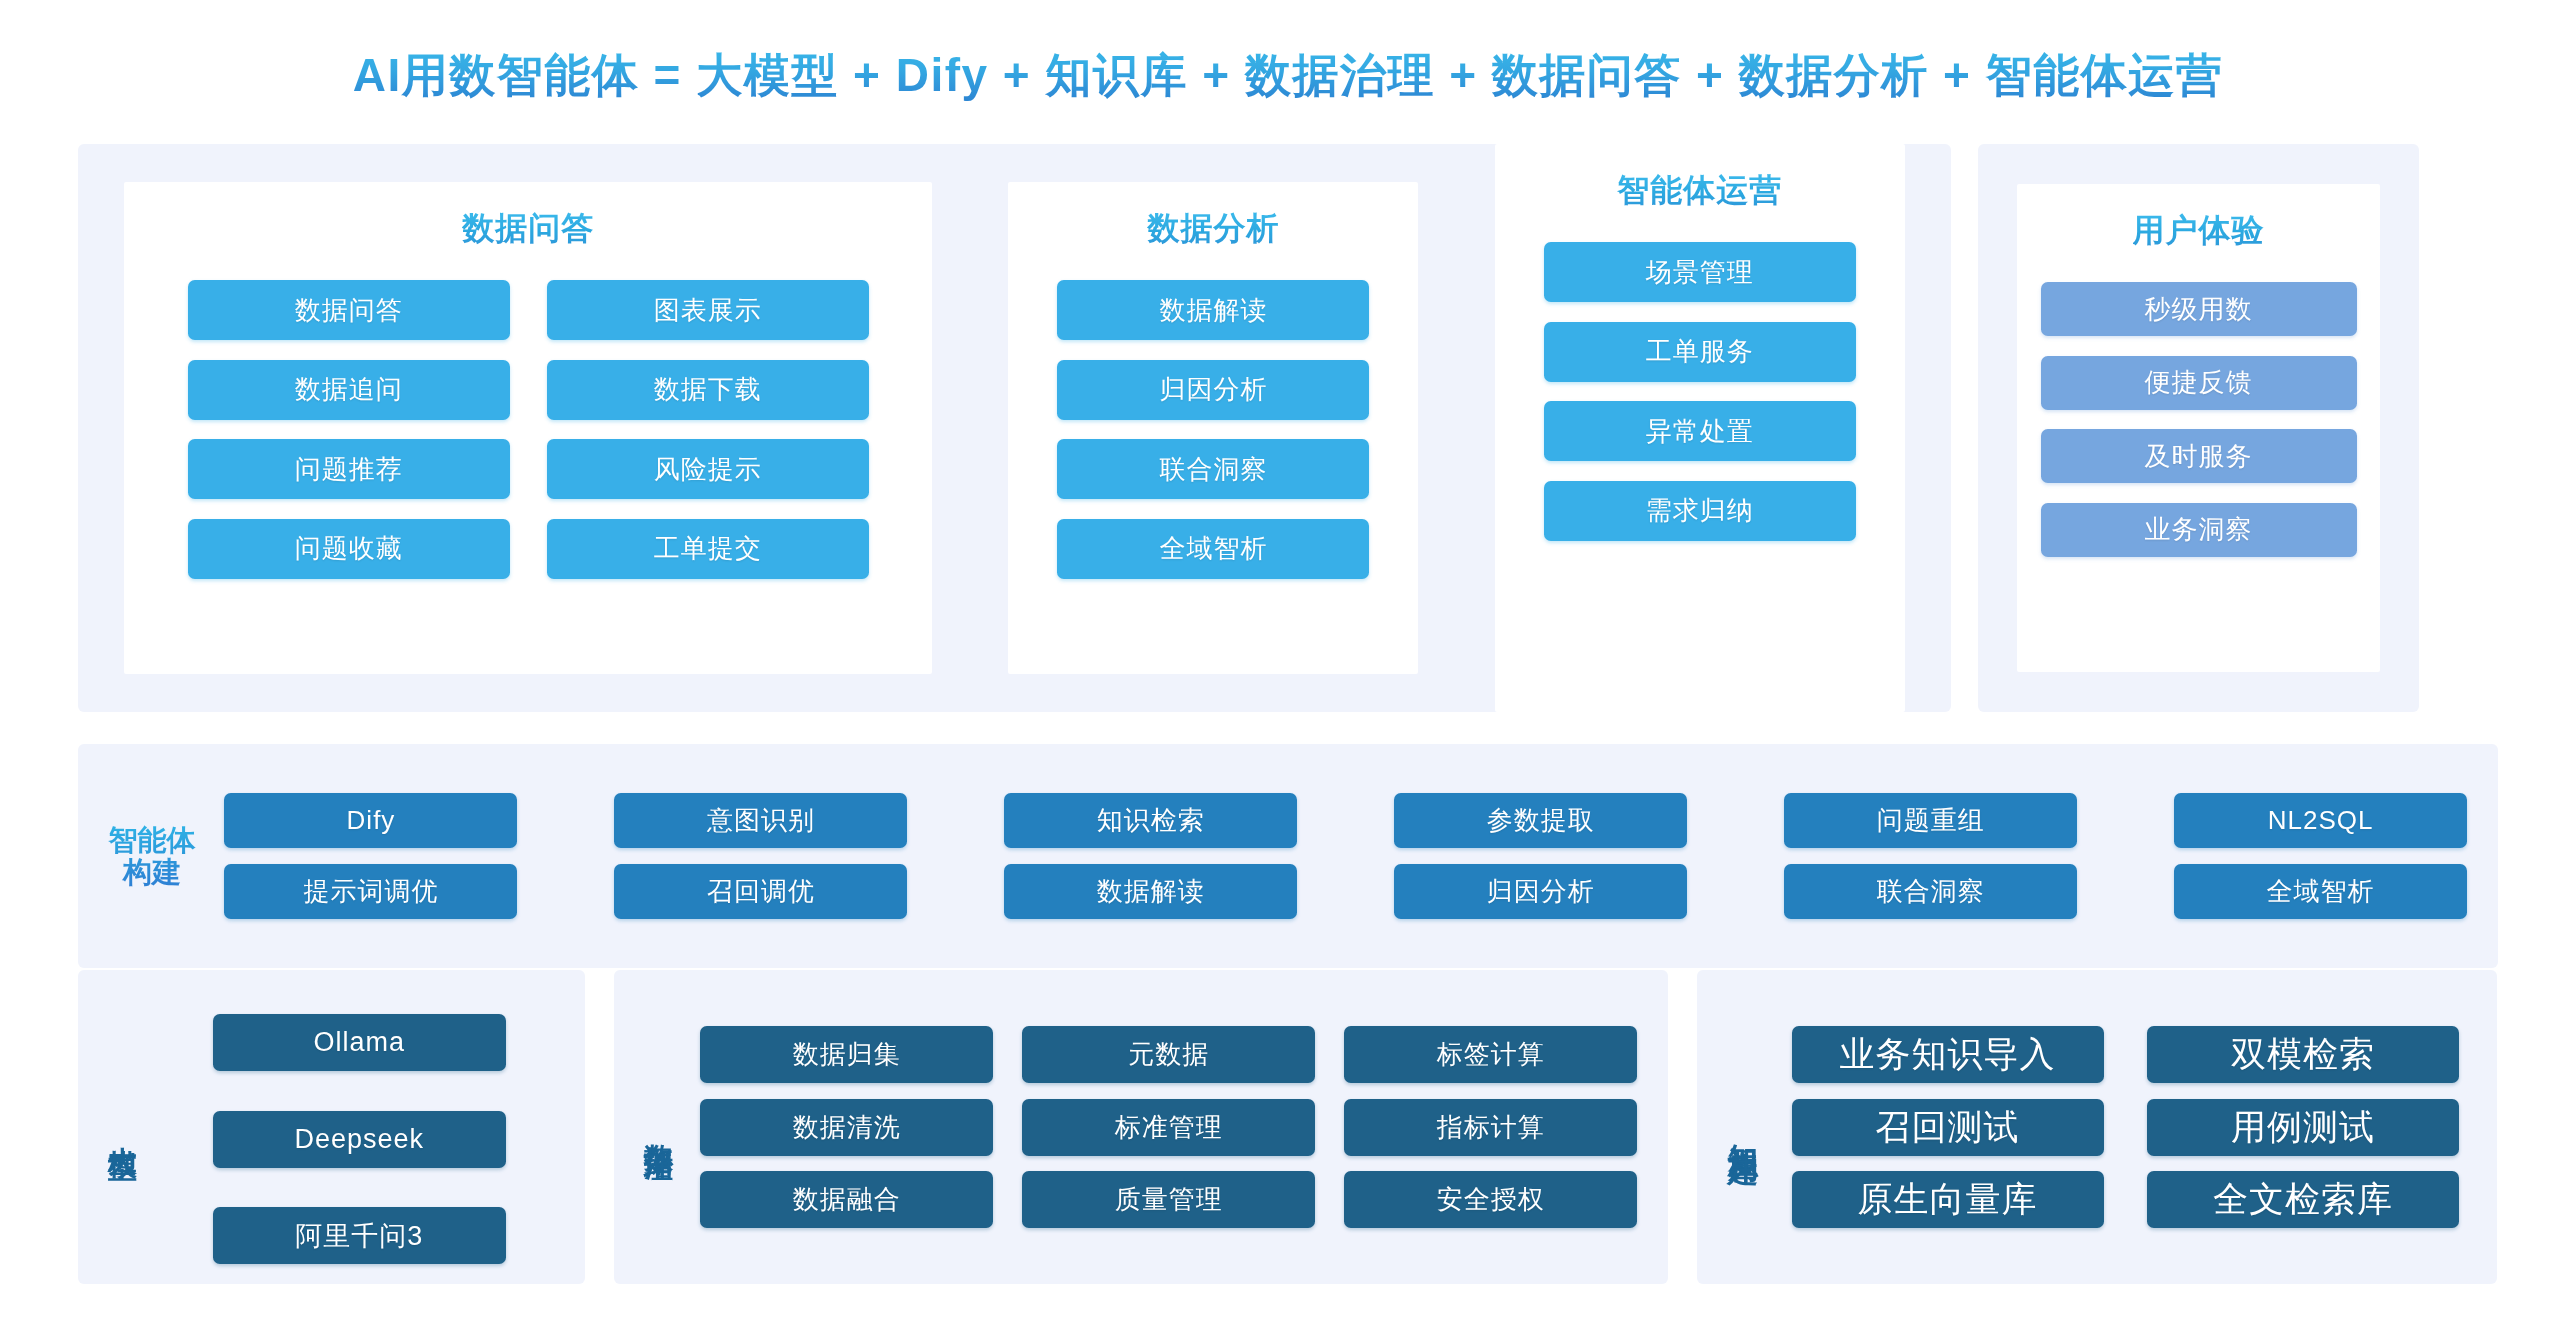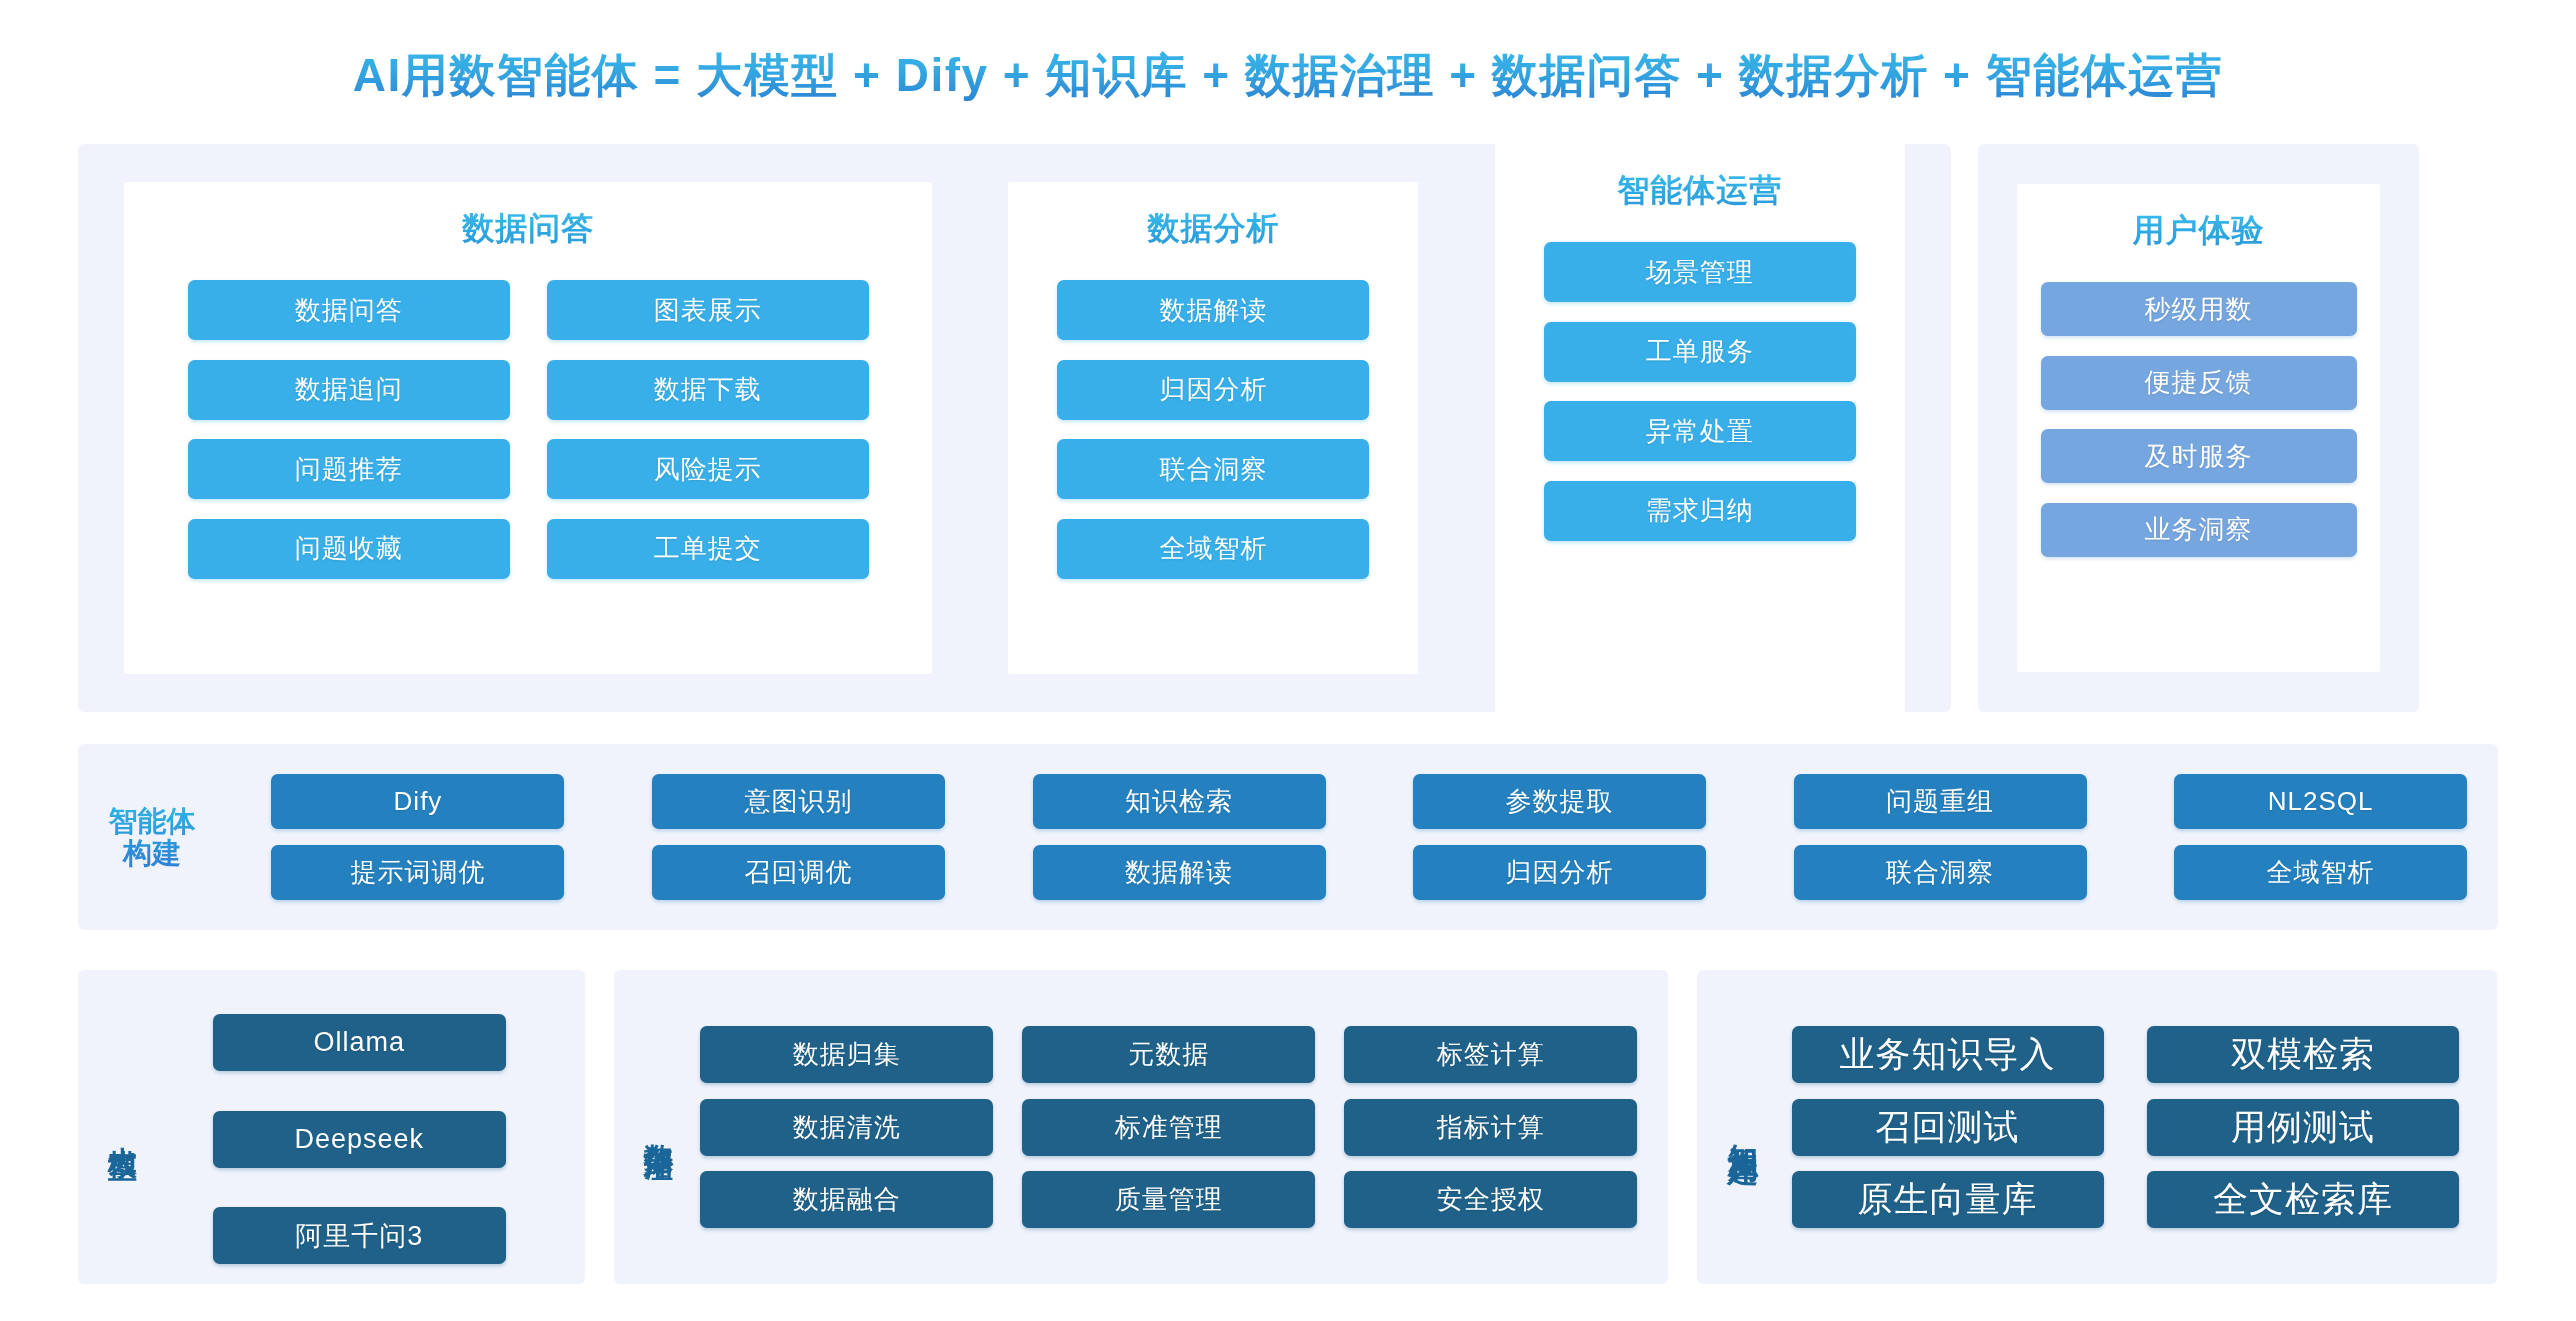--- a/index.html
+++ b/index.html
@@ -122,27 +122,26 @@
   .chip-qa      { width: 322px; height: 60px; }
   .chip-single  { width: 312px; height: 60px; }
   .chip-uxbox   { width: 316px; height: 54px; }
 
   
   .mid-region {
     position: absolute;
     top: 744px;
     left: 78px;
     width: 2420px;
-    height: 186px;
+    height: 224px;
     background: #f0f3fc;
     border-radius: 5.9px;
     display: flex;
     align-items: center;
     padding: 0 25px;
-    gap: 47px;
   }
 
   .side-label {
     font-size: 29px;
     font-weight: bold;
     line-height: 1.12;
     text-align: center;
     white-space: pre-line;
     background: linear-gradient(180deg, #2fb3e6 0%, #2c9adb 48%, #2e7fd4 100%);
     -webkit-background-clip: text;

